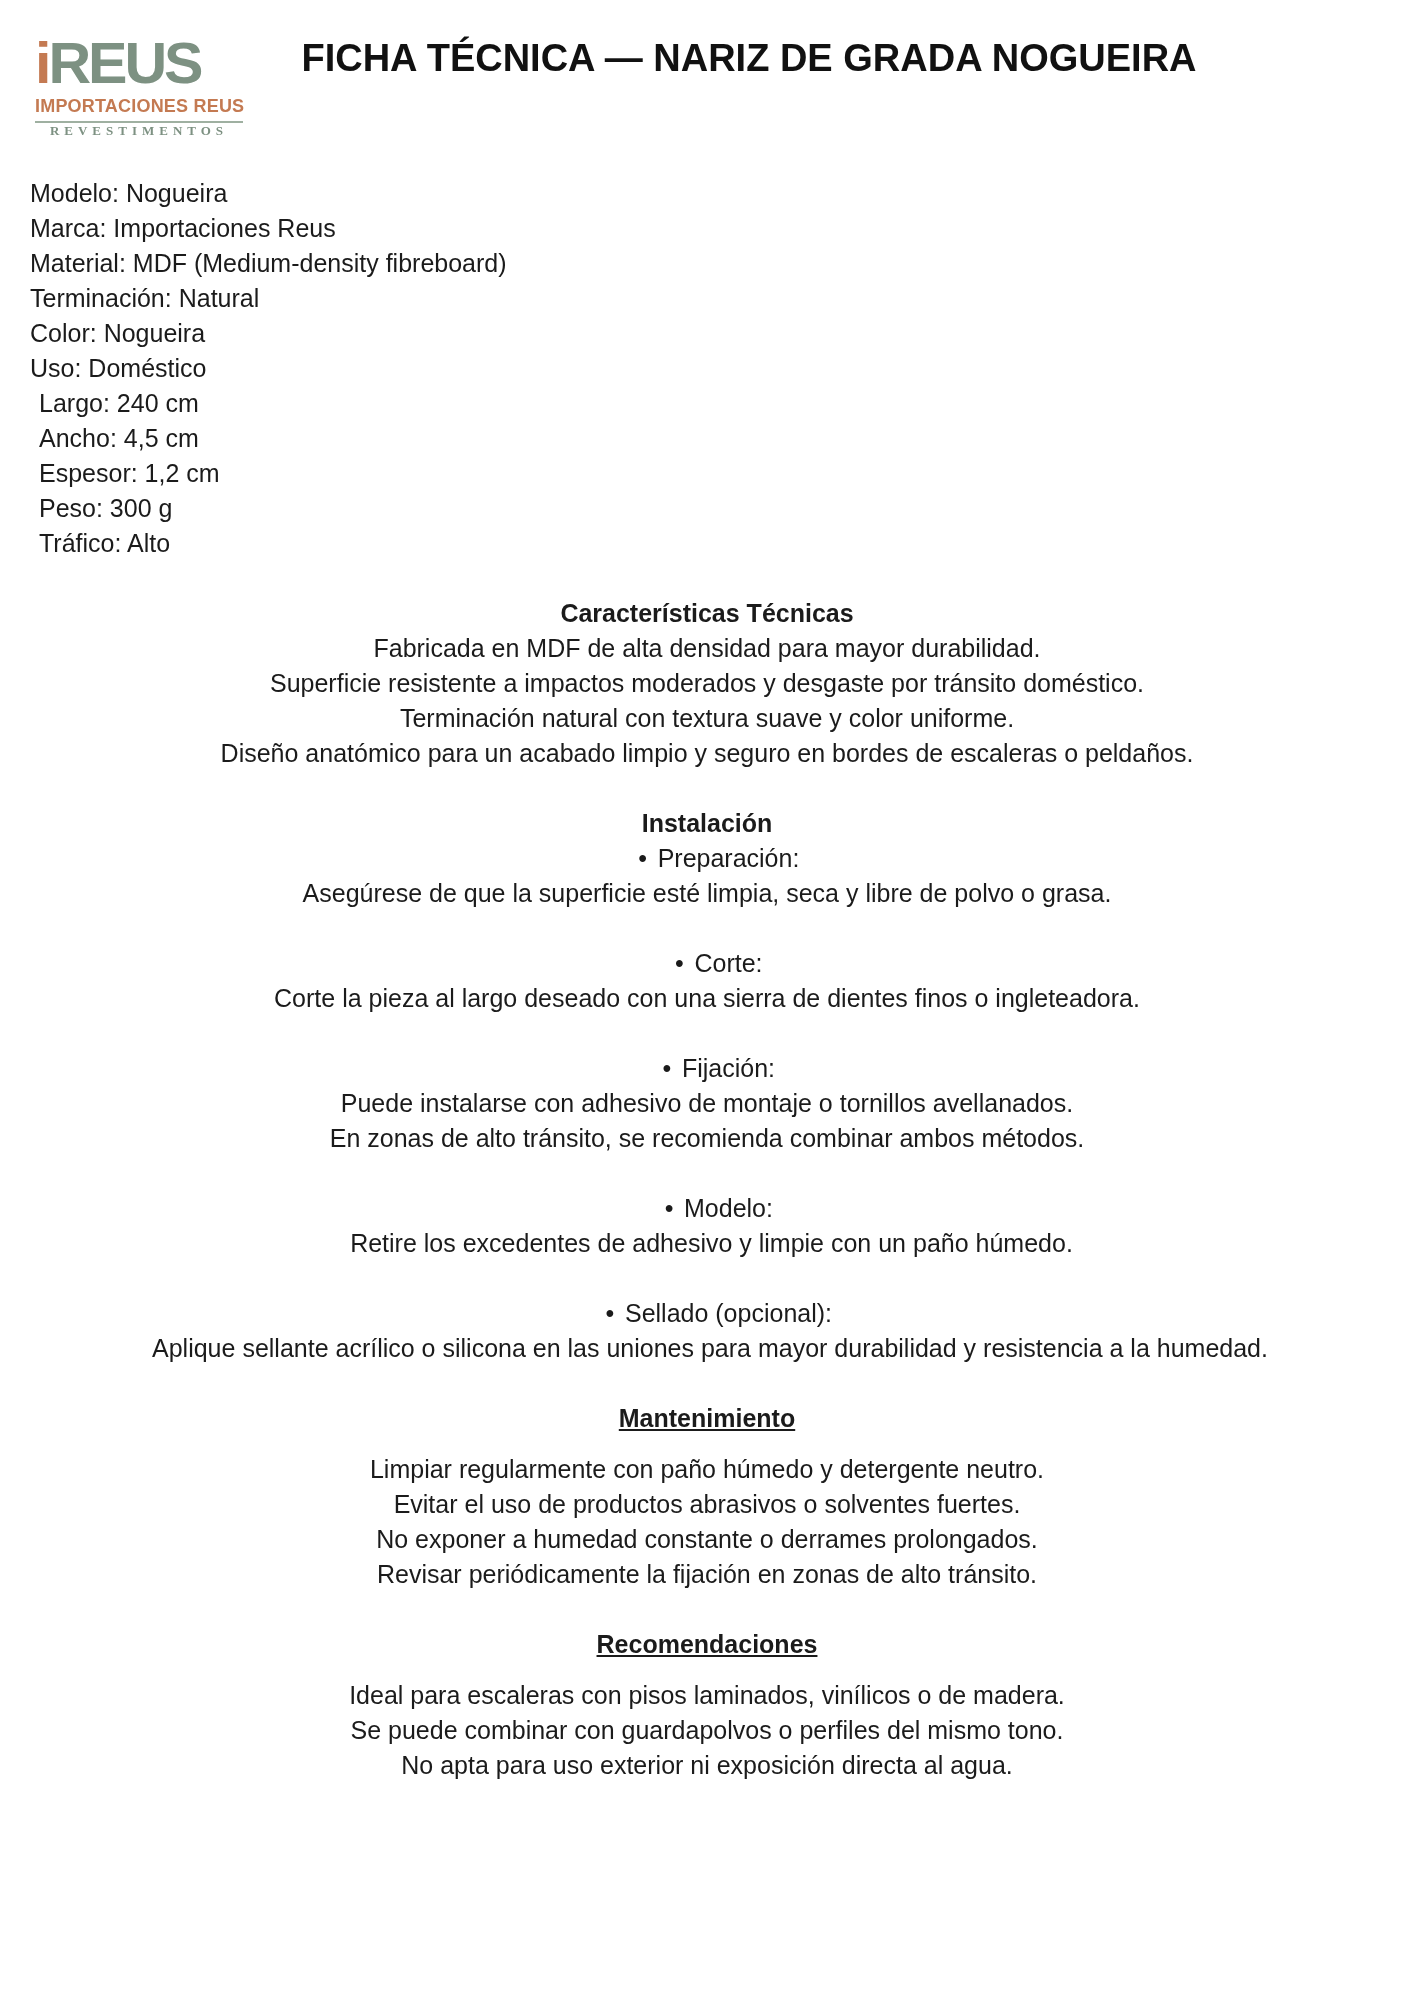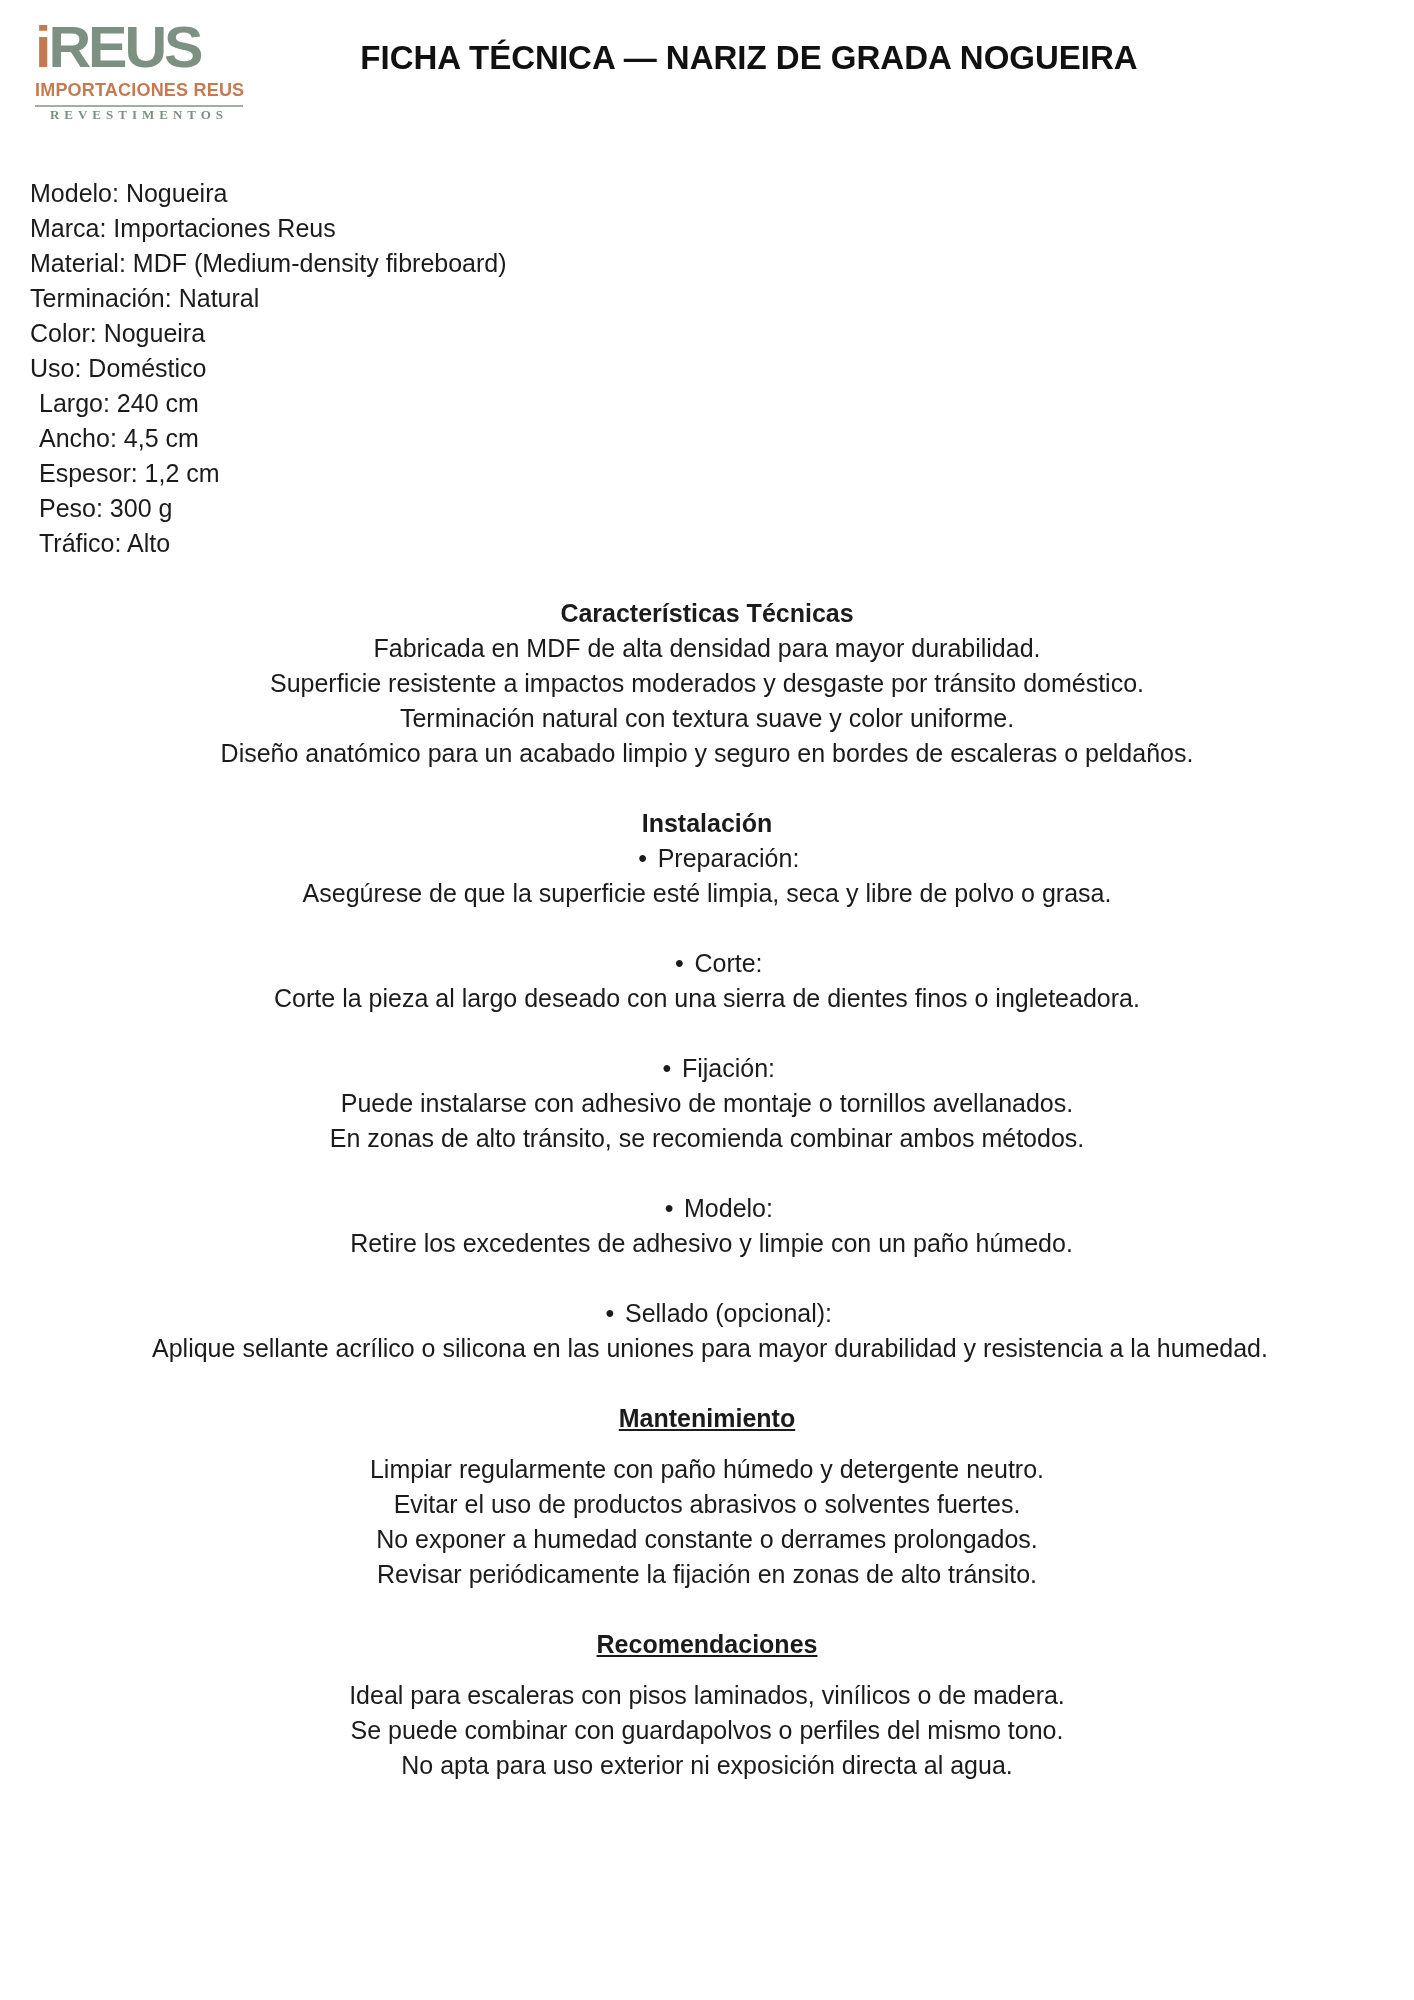--- a/index.html
+++ b/index.html
@@ -16,21 +16,21 @@
     color: #1b1b1b;
     overflow: hidden;
   }
 
   
   .header { position: relative; height: 150px; }
 
   .logo {
     position: absolute;
     left: 35px;
-    top: 16px;
+    top: 32px;
     width: 208px;
   }
   .logo-word {
     font-size: 58px;
     font-weight: 800;
     letter-spacing: -3px;
     line-height: 62px;
     color: #7d9182;
     transform: scaleX(1.02);
     transform-origin: left;
@@ -55,21 +55,21 @@
     letter-spacing: 5px;
     color: #7d9182;
     font-family: Liberation Serif, serif;
   }
 
   .doc-title {
     margin: 0;
     padding-top: 38px;
     padding-left: 84px;
     text-align: center;
-    font-size: 33px;
+    font-size: 38px;
     line-height: 40px;
     font-weight: 700;
     color: #111111;
     white-space: nowrap;
   }
 
   
   .content {
     padding: 26px 30px 0 30px;
     font-size: 25px;

